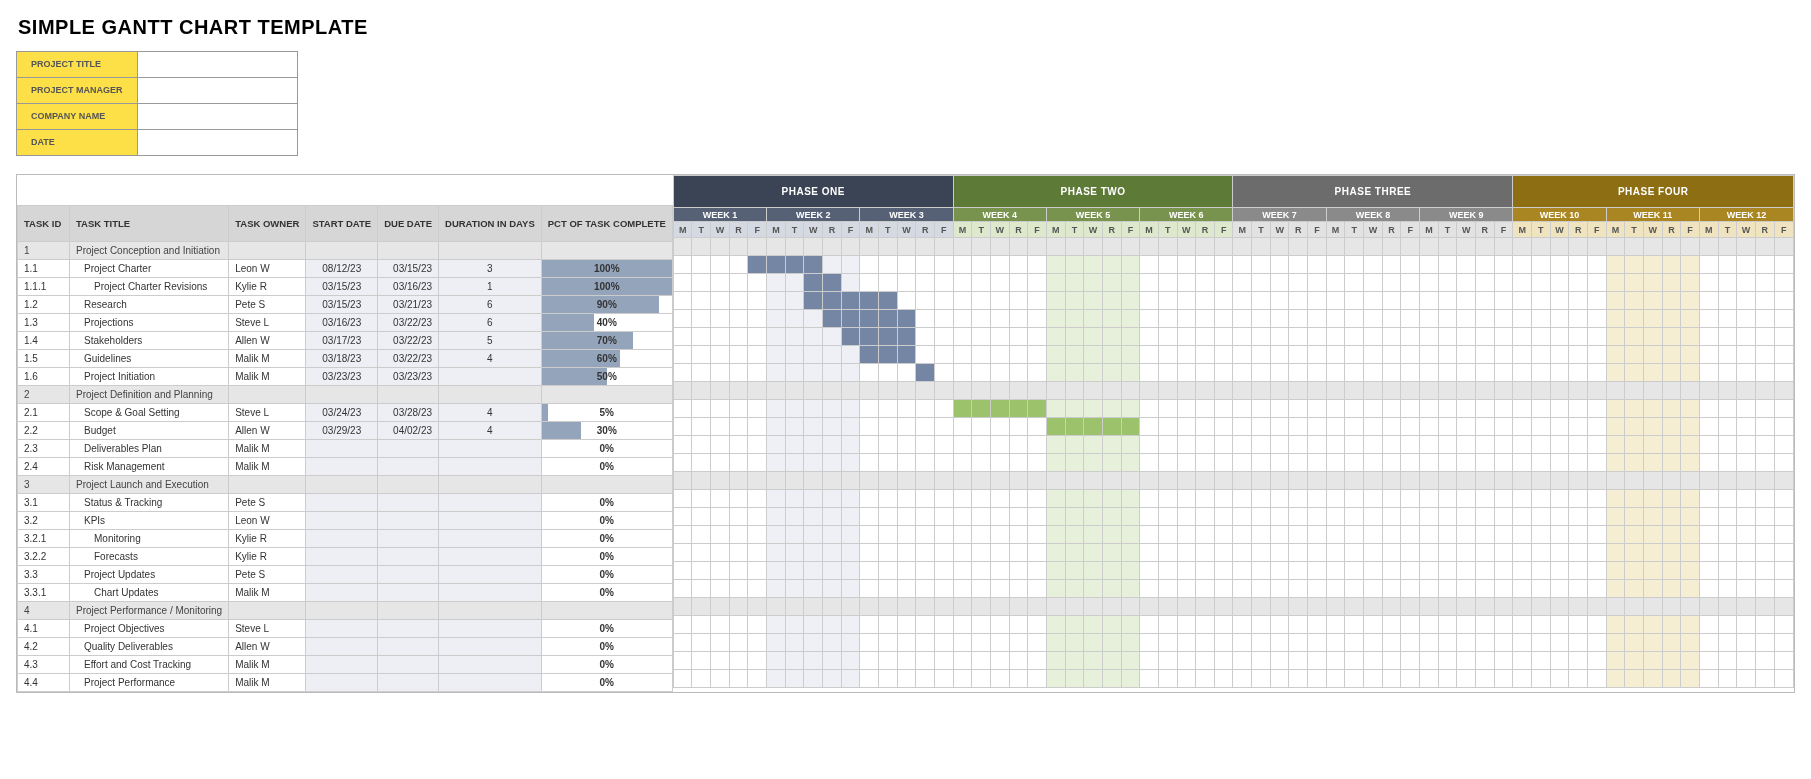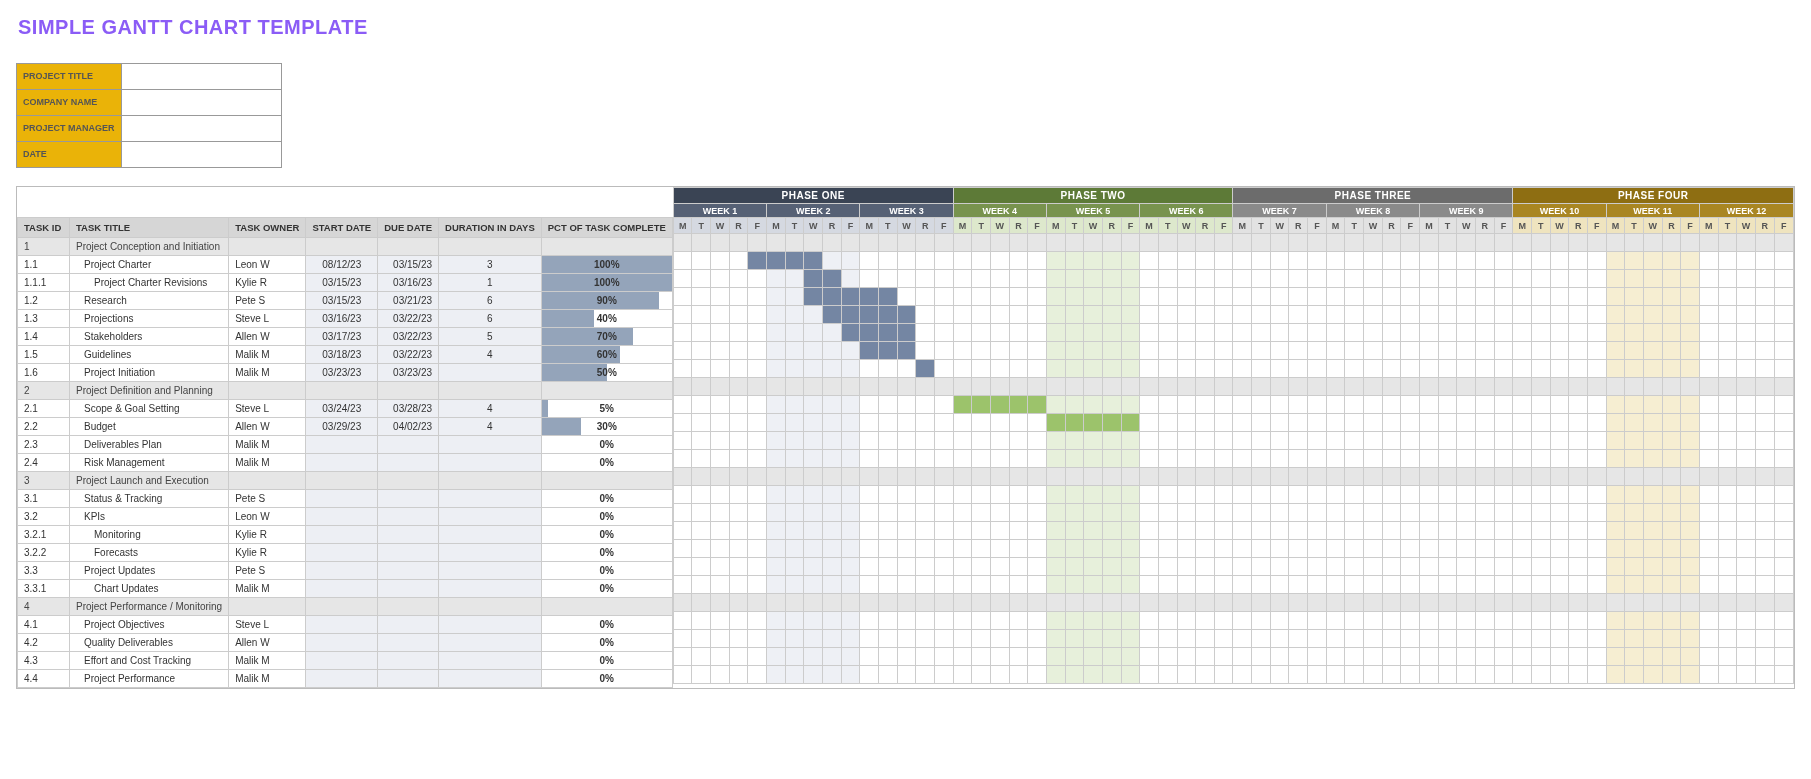--- a/index.html
+++ b/index.html
@@ -7,36 +7,36 @@
     font-family: "Segoe UI", Arial, sans-serif;
     font-size: 11px;
     background: #fff;
     color: #333;
     margin: 0;
     padding: 16px;
   }
   .title {
     font-size: 20px;
     font-weight: 700;
-    color: #8b5cf6;
+    color: #000000;
     letter-spacing: .5px;
-    margin: 0 0 24px 2px;
+    margin: 0 0 12px 2px;
   }
   .meta-table {
     border-collapse: collapse;
     margin-bottom: 18px;
   }
   .meta-table td {
     border: 1px solid #999;
     height: 26px;
   }
   .meta-table .label {
     width: 58px;
-    padding: 2px 6px;
-    background: #eab308;
+    padding: 2px 14px;
+    background: #fde047;
     font-size: 9px;
     font-weight: 700;
     color: #555;
     line-height: 1.1;
   }
   .meta-table .value {
     width: 160px;
     background: #fff;
   }
   
@@ -59,21 +59,21 @@
   }
   .left-pane th, .left-pane td { padding: 1px 6px; }
   .right-pane th, .right-pane td { padding: 0; text-align: center; }
 
   thead th {
     background: #d6d6d6;
     font-weight: 700;
     font-size: 9.5px;
     color: #333;
   }
-  .phase-row th { color: #fff; height: 16px; font-size: 10px; letter-spacing: .5px; }
+  .phase-row th { color: #fff; height: 32px; font-size: 10px; letter-spacing: .5px; }
   .week-row th { color: #fff; height: 14px; font-size: 9px; }
   .day-row th  { height: 16px; font-size: 9px; font-weight: 700; }
 
   .col-id    { width: 52px; text-align: left; }
   .col-title { width: 158px; text-align: left; }
   .col-owner { width: 60px; text-align: left; }
   .col-start { width: 50px; text-align: center; }
   .col-due   { width: 50px; text-align: right; }
   .col-dur   { width: 50px; text-align: center; }
   .col-pct   { width: 66px; text-align: center; position: relative; }
@@ -119,45 +119,45 @@
 
 <h1 class="title">SIMPLE GANTT CHART TEMPLATE</h1>
 
 <table class="meta-table">
   <tbody>
       <tr>
     <td class="label">PROJECT TITLE</td>
     <td class="value"></td>
   </tr>
   <tr>
-    <td class="label">COMPANY NAME</td>
+    <td class="label">PROJECT MANAGER</td>
     <td class="value"></td>
   </tr>
   <tr>
-    <td class="label">PROJECT MANAGER</td>
+    <td class="label">COMPANY NAME</td>
     <td class="value"></td>
   </tr>
   <tr>
     <td class="label">DATE</td>
     <td class="value"></td>
   </tr>
 </tbody>
   </table>
 
 <div class="gantt">
   <div class="left-pane">
     <table>
       <thead>
         <tr>
             <th colspan="7" style="height:16px;background:#fff;border:none"></th>
           </tr>
         <tr>
             <th colspan="7" style="height:14px;background:#fff;border:none"></th>
           </tr>
-        <tr style="height:20px">
+        <tr style="height:36px">
           <th class="col-id">TASK ID</th>
           <th class="col-title">TASK TITLE</th>
           <th class="col-owner">TASK OWNER</th>
           <th class="col-start">START DATE</th>
           <th class="col-due">DUE DATE</th>
           <th class="col-dur">DURATION IN DAYS</th>
           <th class="col-pct">PCT OF TASK COMPLETE</th>
         </tr>
       </thead>
       <tbody id="left-body">

